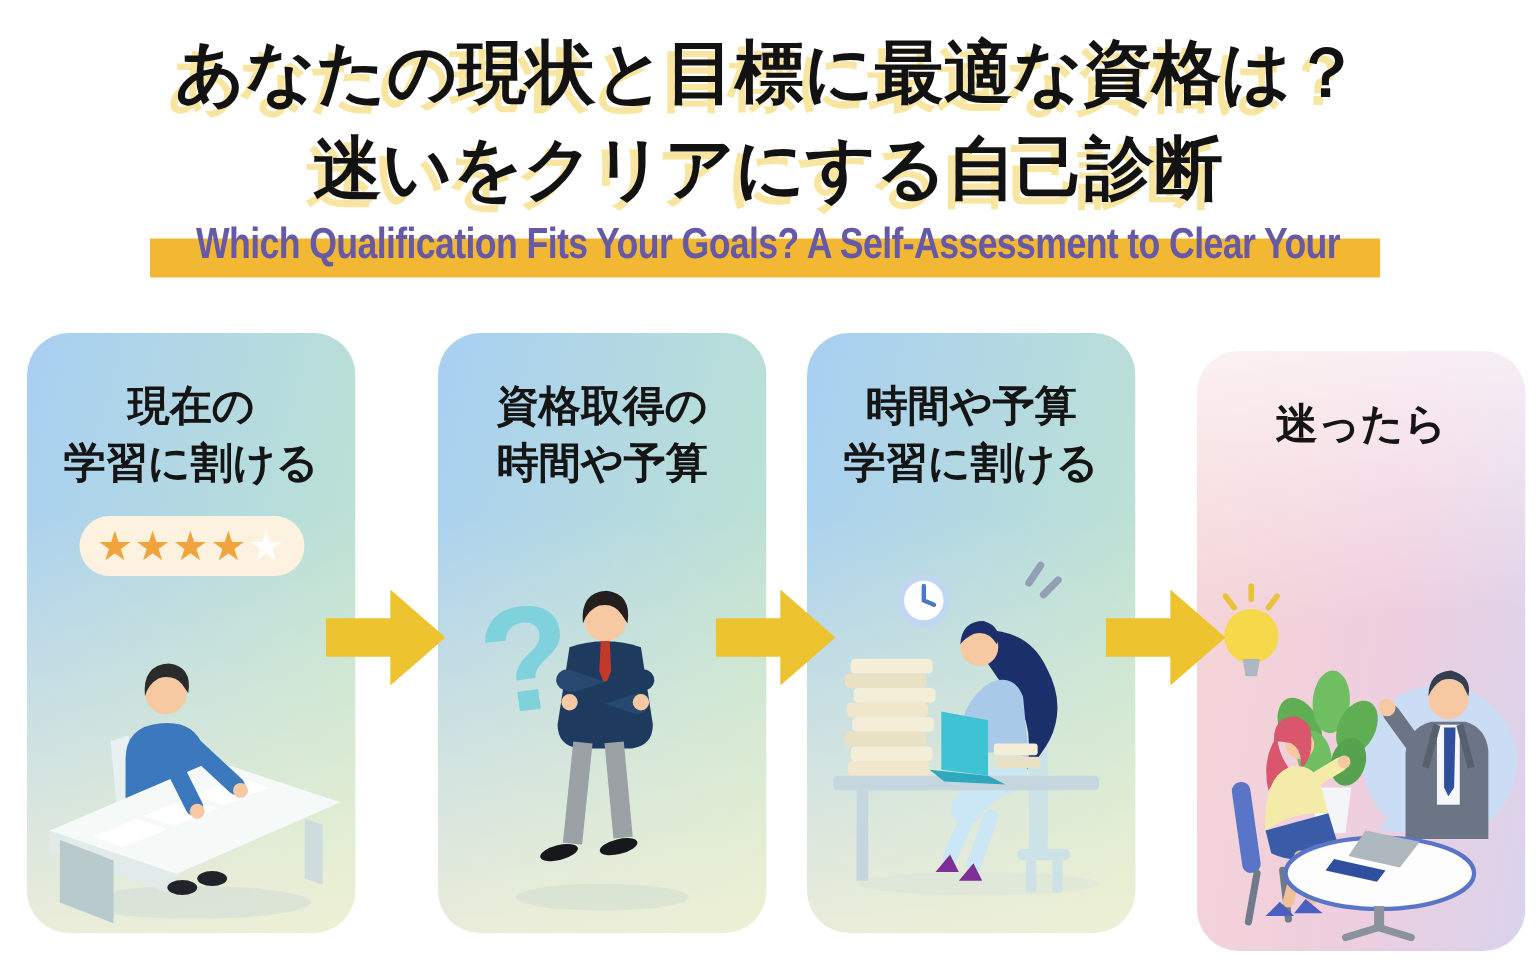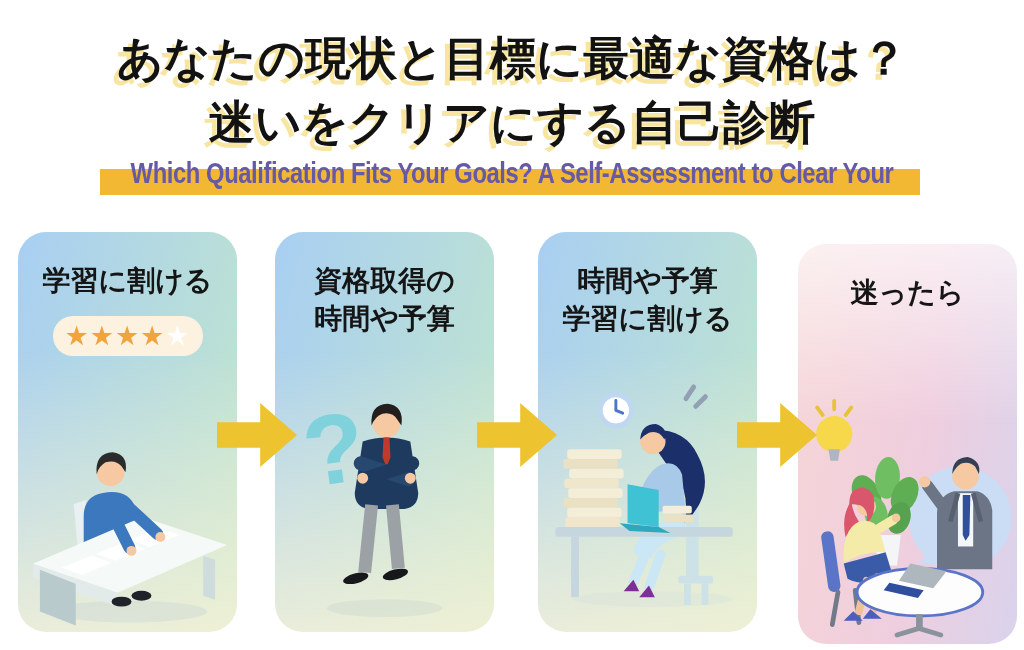--- a/index.html
+++ b/index.html
@@ -3,21 +3,21 @@
 <meta charset="utf-8">
 <style>
   html,body{margin:0;padding:0;background:#ffffff;}
   .poster{
     position:relative;width:1024px;height:650px;margin:0 auto;
     background:#ffffff;overflow:hidden;
     font-family:"Liberation Sans","DejaVu Sans",sans-serif;
   }
   
   .title{
-    padding-top:26px;text-align:center;font-weight:800;
+    padding-top:16px;text-align:center;font-weight:800;
     font-size:46px;line-height:64px;color:#121212;
     text-shadow:-5px 5px 0 var(--title-shadow,#F8E5A0);
   }
   .title span{display:block;}
   
   .subtitle{position:relative;height:42px;}
   .subtitle-bar{
     position:absolute;left:100px;right:104px;top:15px;height:26px;
     background:var(--subtitle-bar,#F2B833);
   }
@@ -38,21 +38,21 @@
     background-image:
       linear-gradient(to bottom, rgba(255,255,255,0) 30%, rgba(250,243,215,0.78) 100%),
       linear-gradient(105deg, var(--card-blue,#A8CFF2) 0%, var(--card-green,#C2E6CC) 100%);
   }
   .card.warm{
     background-image:
       linear-gradient(to bottom, rgba(255,255,255,0.65), rgba(255,255,255,0) 45%),
       linear-gradient(100deg, var(--card4-rose,#F6D6D6) 0%, var(--card4-pink,#EFCEDE) 55%, var(--card4-lavender,#D9D3EC) 100%);
     margin-top: 12px;
   }
-  .card1{left:18px;}  .card2{left:275px;}  .card3{left:538px;}  .card4{left:798px;}
+  .card1{left:18px;}  .card2{left:292px;}  .card3{left:538px;}  .card4{left:798px;}
   .card-title{
     margin-top:30px;text-align:center;font-weight:800;
     font-size:28px;line-height:38px;color:#151515;
   }
   .card-title span{display:block;}
   
   .star-pill{
     margin:16px auto 0;width:150px;height:40px;border-radius:21px;
     background:var(--star-pill-bg,#FCF2DF);
     display:flex;align-items:center;justify-content:center;
@@ -86,20 +86,21 @@
 
   <div class="subtitle">
     <div class="subtitle-bar"></div>
     <div class="subtitle-text">Which Qualification Fits Your Goals? A Self-Assessment to Clear Your</div>
   </div>
 
   <div class="cards">
 
     <div class="card cool card1">
       <div class="card-title">
+        <span>現在の</span>
         <span>学習に割ける</span>
       </div>
       <div class="star-pill">
         <span class="stars-filled">★★★★</span>
           <span class="stars-empty">★</span>
       </div>
       <svg class="illo illo1" viewBox="0 0 220 212">
         <ellipse cx="112" cy="196" rx="78" ry="11" fill="#CBD8D6" opacity="0.45"></ellipse>
         <polygon points="56,88 68,84 74,150 62,154" fill="#E9F0F1"></polygon>
         <path d="M66,146 L66,100 Q66,78 90,76 Q112,74 118,92 L122,112 L122,146 Z" fill="#3C78BE"></path>

